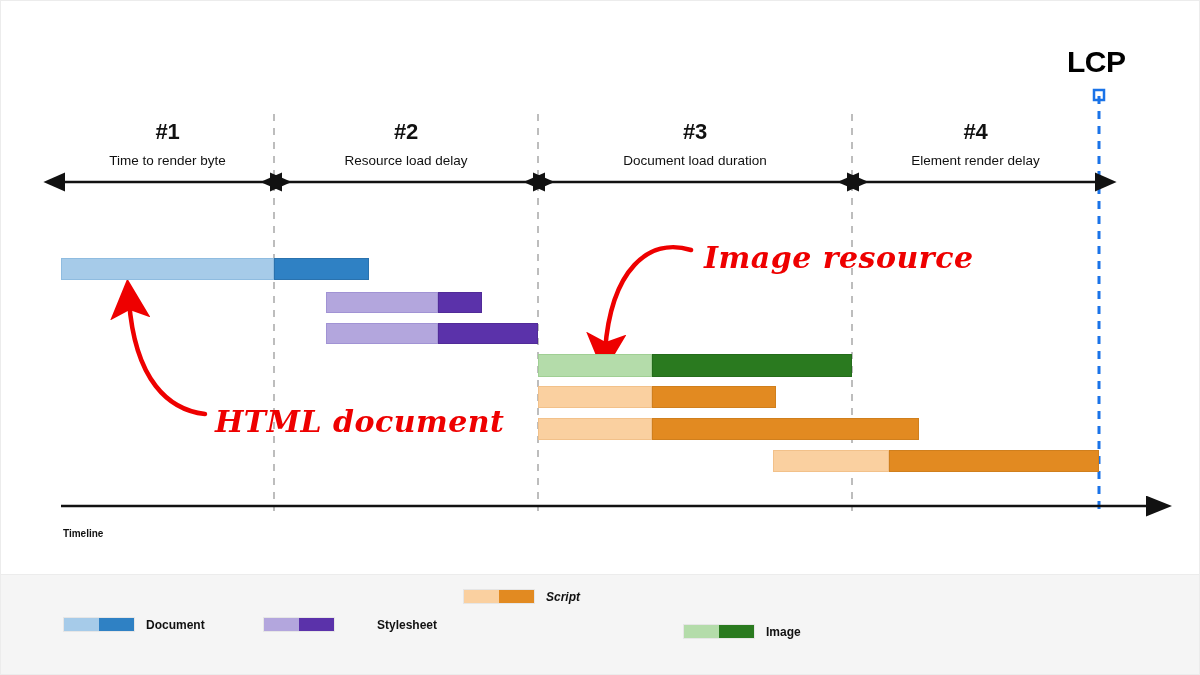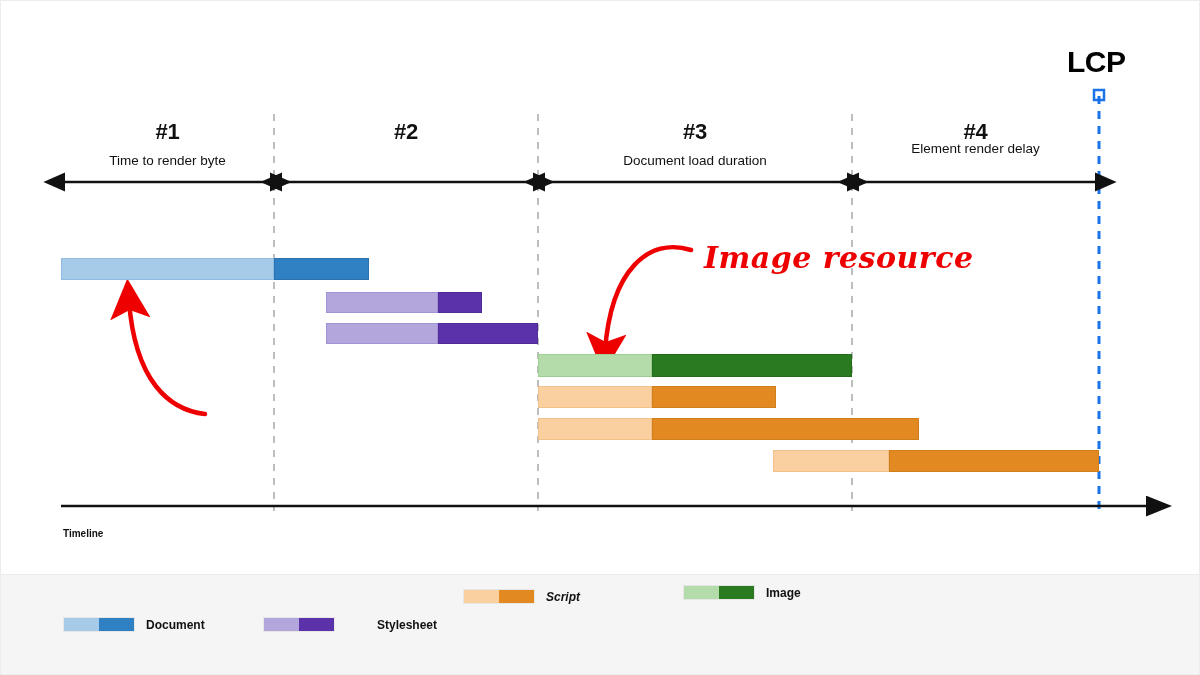--- a/index.html
+++ b/index.html
@@ -159,26 +159,27 @@
     <path d="M204,413 C168,409 134,380 128,300" fill="none" stroke="#ee0000" stroke-width="4.5" stroke-linecap="round" marker-end="url(#redArr)"></path>
     <path d="M690,249 C648,236 610,268 604,350" fill="none" stroke="#ee0000" stroke-width="4.5" stroke-linecap="round" marker-end="url(#redArr)"></path>
   </svg>
 
   <div class="lcp-title" style="left:1066px; top:44px;">LCP</div>
 
   <div class="phase-num" style="left:60px;  top:118px; width:213px;">#1</div>
   <div class="phase-label" style="left:60px;  top:152px; width:213px;">Time to render byte</div>
 
   <div class="phase-num" style="left:273px; top:118px; width:264px;">#2</div>
+  <div class="phase-label" style="left:273px; top:152px; width:264px;">Resource load delay</div>
 
   <div class="phase-num" style="left:537px; top:118px; width:314px;">#3</div>
   <div class="phase-label" style="left:537px; top:152px; width:314px;">Document load duration</div>
 
   <div class="phase-num" style="left:851px; top:118px; width:247px;">#4</div>
-  <div class="phase-label" style="left:851px; top:140px; width:247px;">Element render delay</div>
+  <div class="phase-label" style="left:851px; top:152px; width:247px;">Element render delay</div>
 
   <div class="bar" style="left:60px; top:257px; width:308px;">
     <div class="seg" style="width:213px; background:#a6cbe9; border:1px solid #8fbce0;"></div>
     <div class="seg" style="width:95px;  background:#2f81c4; border:1px solid #2a72ae;"></div>
   </div>
 
   <div class="bar" style="left:325px; top:291px; width:156px; height:21px;">
     <div class="seg" style="width:112px; background:#b3a6dd; border:1px solid #a193d4;"></div>
     <div class="seg" style="width:44px;  background:#5b32aa; border:1px solid #512b98;"></div>
   </div>
@@ -201,20 +202,21 @@
   <div class="bar" style="left:537px; top:417px; width:381px; height:22px;">
     <div class="seg" style="width:114px; background:#fad0a0; border:1px solid #f2c18a;"></div>
     <div class="seg" style="width:267px; background:#e28a21; border:1px solid #d07f1d;"></div>
   </div>
 
   <div class="bar" style="left:772px; top:449px; width:326px; height:22px;">
     <div class="seg" style="width:116px; background:#fad0a0; border:1px solid #f2c18a;"></div>
     <div class="seg" style="width:210px; background:#e28a21; border:1px solid #d07f1d;"></div>
   </div>
 
+  <div class="annotation" style="left:214px; top:403px;">HTML document</div>
   <div class="annotation" style="left:703px; top:239px;">Image resource</div>
 
   <div class="timeline-label" style="left:62px; top:527px;">Timeline</div>
 
   <div class="legend-item" style="left:62px; top:616px;">
     <span class="legend-swatch">
       <span class="half" style="background:#a6cbe9;"></span>
       <span class="half" style="background:#2f81c4;"></span>
     </span>
     <span class="legend-text">Document</span>
@@ -229,21 +231,21 @@
   </div>
 
   <div class="legend-item" style="left:462px; top:588px;font-style:italic;">
     <span class="legend-swatch">
       <span class="half" style="background:#fad0a0;"></span>
       <span class="half" style="background:#e28a21;"></span>
     </span>
     <span class="legend-text">Script</span>
   </div>
 
-  <div class="legend-item" style="left:662px; top:584px;padding-left:20px;">
+  <div class="legend-item" style="left:662px; top:623px;padding-left:20px;">
     <span class="legend-swatch">
       <span class="half" style="background:#b4dcaa;"></span>
       <span class="half" style="background:#2a7a1f;"></span>
     </span>
     <span class="legend-text">Image</span>
   </div>
 
 </div>
 
 </body></html>

